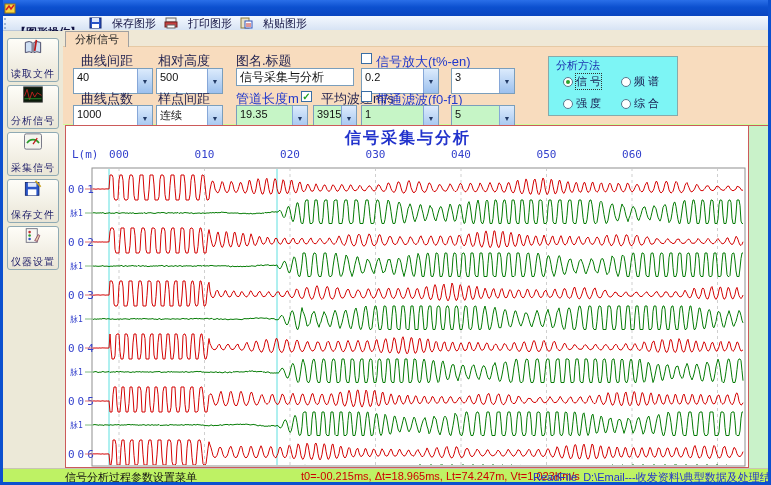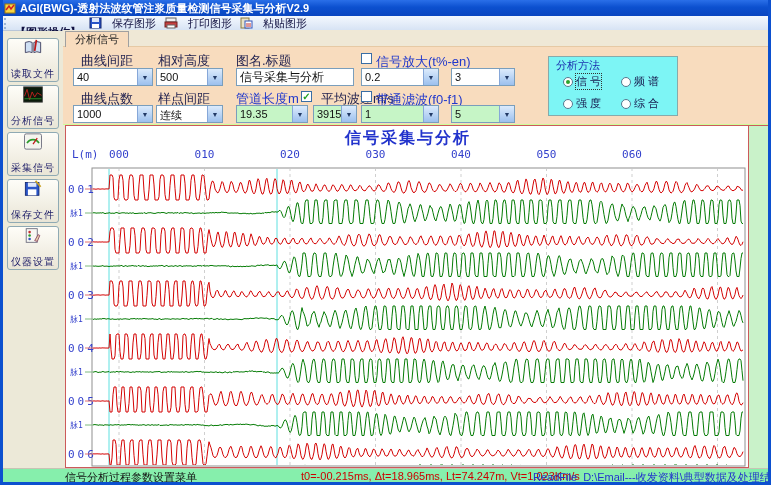--- a/index.html
+++ b/index.html
@@ -25,58 +25,57 @@
               display:flex; flex-direction:column; align-items:center; justify-content:center; }
   .side-btn.active { background:#f8d2a8; }
   .side-btn .lbl { font-size:10px; color:#1a1a66; margin-top:11px; letter-spacing:1px; }
   
   .panel { position:absolute; left:60px; top:30px; width:708px; height:95px; background:#f8dcbe; border-bottom:1px solid #cf9; }
   .tabstrip { position:absolute; left:0; top:0; width:708px; height:17px; background:#efe8d6; border-bottom:1px solid #e6c9a4; }
   .tab { position:absolute; left:2px; top:1px; width:64px; height:16px; background:#f8dcbe;
          border:1px solid #a0a0a0; border-bottom:none; font-size:11px; color:#222; text-align:center; line-height:15px; }
   .flabel { position:absolute; font-size:13px; color:#232350; white-space:nowrap; }
   .flabel.blue { color:#2038cc; }
-  .combo { position:absolute; height:18px; background:#fff; border:1px solid #7a9ebc; display:flex; }
+  .combo { position:absolute; height:26px; background:#fff; border:1px solid #7a9ebc; display:flex; }
   .combo.green { background:#c6f5c6; }
   .combo .val { flex:1; font-size:11px; padding:2px 3px; color:#111; overflow:hidden; white-space:nowrap; }
   .combo .arrow { width:15px; background:linear-gradient(#dcebfc,#9cc0ee); border-left:1px solid #86a7d8;
                   font-size:7px; color:#223a66; display:flex; align-items:center; justify-content:center; }
   .tinput { position:absolute; height:18px; background:#fff; border:1px solid #7a9ebc; font-size:12px; padding:1px 3px; color:#111;
             font-family:"Liberation Sans",sans-serif; }
   .chk { position:absolute; width:11px; height:11px; background:#fff; border:1px solid #3a6ea5; font-size:10px; line-height:9px;
          text-align:center; color:#21a121; font-weight:bold; }
   .methodbox { position:absolute; left:485px; top:26px; width:130px; height:60px; background:#7df5f5; border:1px solid #8aa; }
   .methodbox .mtitle { position:absolute; left:7px; top:1px; font-size:11px; color:#1b2fae; }
   .radio-item { position:absolute; display:flex; align-items:center; gap:3px; font-size:11px; color:#15154a; }
   .rdot { width:10px; height:10px; border-radius:50%; background:#fff; border:1px solid #56788f; position:relative; }
   .rdot.sel::after { content:""; position:absolute; left:2px; top:2px; width:4px; height:4px; border-radius:50%; background:#2ba32b; }
   .radio-item .rlbl.focus { outline:1px dotted #333; }
   
   .chartform { position:absolute; left:62px; top:125px; width:684px; height:343px; background:#fff; border:1px solid #cc5a5a; overflow:hidden; }
   .greenstrip { position:absolute; left:746px; top:125px; width:22px; height:343px; background:#c9f2c9; border-top:1px solid #cc5a5a; }
   .chart-title { position:absolute; left:0; top:2px; width:684px; text-align:center; font-size:16px; font-weight:bold; color:#2233cc; letter-spacing:2px; }
   
-  .statusbar { position:absolute; left:0; top:468px; width:765px; height:14px; background:#86efac; border-top:1px solid #c8c4b4; font-size:11px; }
+  .statusbar { position:absolute; left:0; top:468px; width:765px; height:14px; background:#bef264; border-top:1px solid #c8c4b4; font-size:11px; }
   .statusbar span { position:absolute; top:1px; white-space:nowrap; }
   .st-left { left:62px; color:#111; }
   .st-mid { left:298px; color:#cc0000; }
   .st-right { left:530px; color:#2233cc; }
   .bottombar { position:absolute; left:-3px; top:482px; width:771px; height:3px; background:#0c50cf; }
 </style>
 </head>
 <body>
 
 <div class="window">
 
   <div class="titlebar">
     <svg width="12" height="12" viewBox="0 0 12 12">
       <rect x="1" y="2" width="10" height="9" fill="#f6d445" stroke="#a07a10"></rect>
       <path d="M2 8 L5 4 L7 7 L10 3" stroke="#d42020" stroke-width="1.5" fill="none"></path>
     </svg>
-    <span>AGI(BWG)-透射法波纹管注浆质量检测信号采集与分析V2.9</span>
   </div>
 
   <div class="toolbar">
     <span class="grip"></span>
     <span class="tb-menu">【图形操作】</span>
     <span class="tb-btn">
       <svg width="13" height="12" viewBox="0 0 13 12">
         <rect x="1" y="1" width="11" height="10" fill="#2a55c8" stroke="#10246e"></rect>
         <rect x="3" y="1" width="7" height="4" fill="#dfe8fa"></rect>
         <rect x="3" y="7" width="7" height="4" fill="#fff"></rect>

